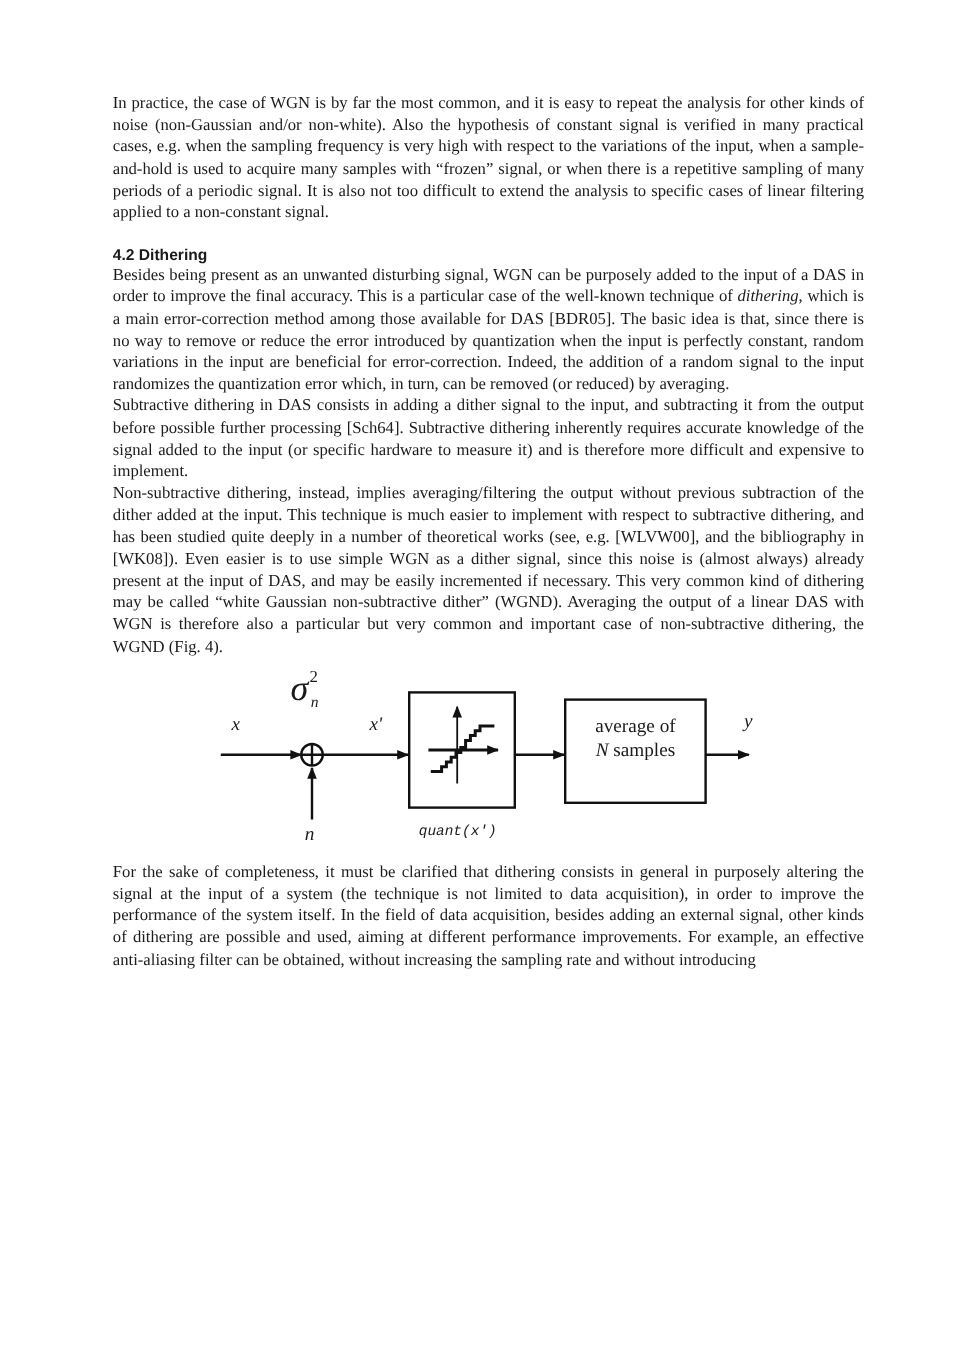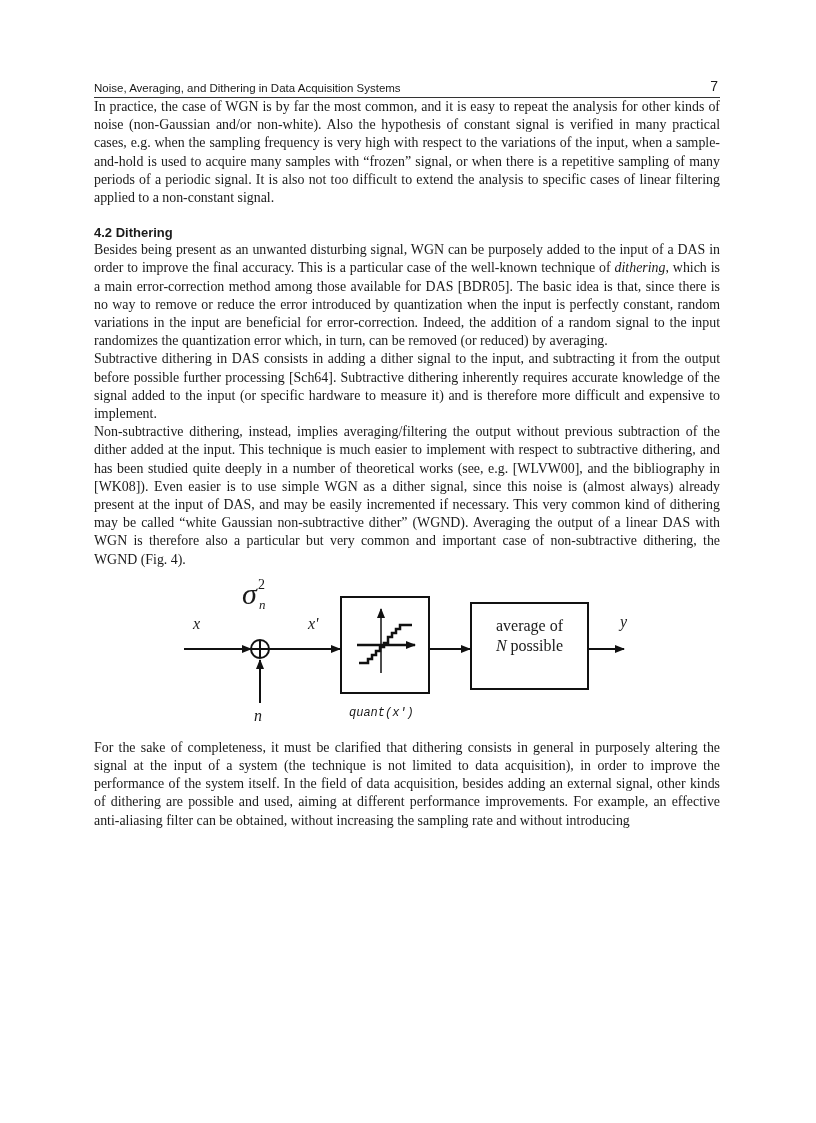--- a/index.html
+++ b/index.html
@@ -18,24 +18,20 @@
   .figure svg { position: absolute; left: 0; top: 0; }
   .caption { font-family: "Liberation Serif", serif; font-size: 13.9px; line-height: 18px; margin-top: 4px; }
   .after { margin-top: 8px; }
   em { font-style: italic; }
 </style>
 </head>
 <body>
 
 <div class="page">
 
-  <div class="running-head">
-    <span>Noise, Averaging, and Dithering in Data Acquisition Systems</span>
-    <span class="pnum">7</span>
-  </div>
 
   <p class="body-text p1">In practice, the case of WGN is by far the most common, and it is easy to repeat the analysis for other kinds of noise (non-Gaussian and/or non-white). Also the hypothesis of constant signal is verified in many practical cases, e.g. when the sampling frequency is very high with respect to the variations of the input, when a sample-and-hold is used to acquire many samples with “frozen” signal, or when there is a repetitive sampling of many periods of a periodic signal. It is also not too difficult to extend the analysis to specific cases of linear filtering applied to a non-constant signal.</p>
 
   <div class="section-head">4.2 Dithering</div>
 
   <p class="body-text"><span>Besides being present as an unwanted disturbing signal, WGN can be purposely added to the input of a DAS in order to improve the final accuracy. This is a particular case of the well-known technique of </span><em>dithering</em><span>, which is a main error-correction method among those available for DAS [BDR05]. The basic idea is that, since there is no way to remove or reduce the error introduced by quantization when the input is perfectly constant, random variations in the input are beneficial for error-correction. Indeed, the addition of a random signal to the input randomizes the quantization error which, in turn, can be removed (or reduced) by averaging.</span></p>
 
   <p class="body-text">Subtractive dithering in DAS consists in adding a dither signal to the input, and subtracting it from the output before possible further processing [Sch64]. Subtractive dithering inherently requires accurate knowledge of the signal added to the input (or specific hardware to measure it) and is therefore more difficult and expensive to implement.</p>
 
   <p class="body-text">Non-subtractive dithering, instead, implies averaging/filtering the output without previous subtraction of the dither added at the input. This technique is much easier to implement with respect to subtractive dithering, and has been studied quite deeply in a number of theoretical works (see, e.g. [WLVW00], and the bibliography in [WK08]). Even easier is to use simple WGN as a dither signal, since this noise is (almost always) already present at the input of DAS, and may be easily incremented if necessary. This very common kind of dithering may be called “white Gaussian non-subtractive dither” (WGND). Averaging the output of a linear DAS with WGN is therefore also a particular but very common and important case of non-subtractive dithering, the WGND (Fig. 4).</p>
@@ -76,20 +72,20 @@
 
     <span style="position:absolute; left:99px; top:42px; font-family:'Liberation Serif',serif; font-style:italic; font-size:16px;">x</span>
     <span style="position:absolute; left:148px; top:6px; font-family:'Liberation Serif',serif; font-style:italic; font-size:30px; line-height:30px;"><span>σ</span></span>
     <span style="position:absolute; left:164px; top:4px; font-family:'Liberation Serif',serif; font-size:14px;">2</span>
     <span style="position:absolute; left:165px; top:24px; font-family:'Liberation Serif',serif; font-style:italic; font-size:13px;">n</span>
     <span style="position:absolute; left:160px; top:134px; font-family:'Liberation Serif',serif; font-style:italic; font-size:16px;">n</span>
     <span style="position:absolute; left:214px; top:42px; font-family:'Liberation Serif',serif; font-style:italic; font-size:16px;">x'</span>
     <span style="position:absolute; left:255px; top:133px; font-family:Liberation Mono, monospace; font-style:italic; font-size:12px;">quant(x')</span>
     <div style="position:absolute; left:377px; top:30px; width:117px; height:66px; display:flex; flex-direction:column; justify-content:center; align-items:center; font-family:'Liberation Serif',serif; font-size:16px; line-height:20px;">
       <span>average of</span>
-      <span><em>N</em><span> possible</span></span>
+      <span><em>N</em><span> samples</span></span>
     </div>
     <span style="position:absolute; left:526px; top:40px; font-family:'Liberation Serif',serif; font-style:italic; font-size:16px;">y</span>
   </div>
 
 
   <p class="body-text after">For the sake of completeness, it must be clarified that dithering consists in general in purposely altering the signal at the input of a system (the technique is not limited to data acquisition), in order to improve the performance of the system itself. In the field of data acquisition, besides adding an external signal, other kinds of dithering are possible and used, aiming at different performance improvements. For example, an effective anti-aliasing filter can be obtained, without increasing the sampling rate and without introducing</p>
 </div>
 
 </body></html>

